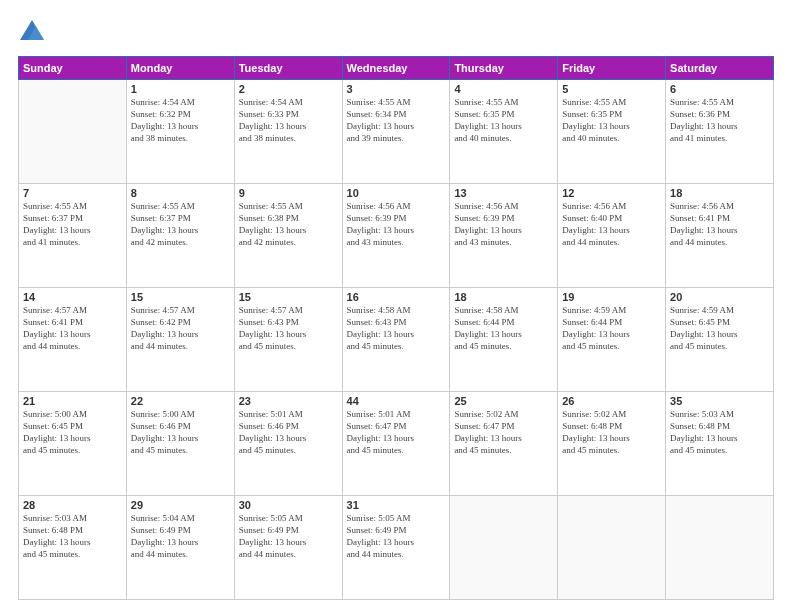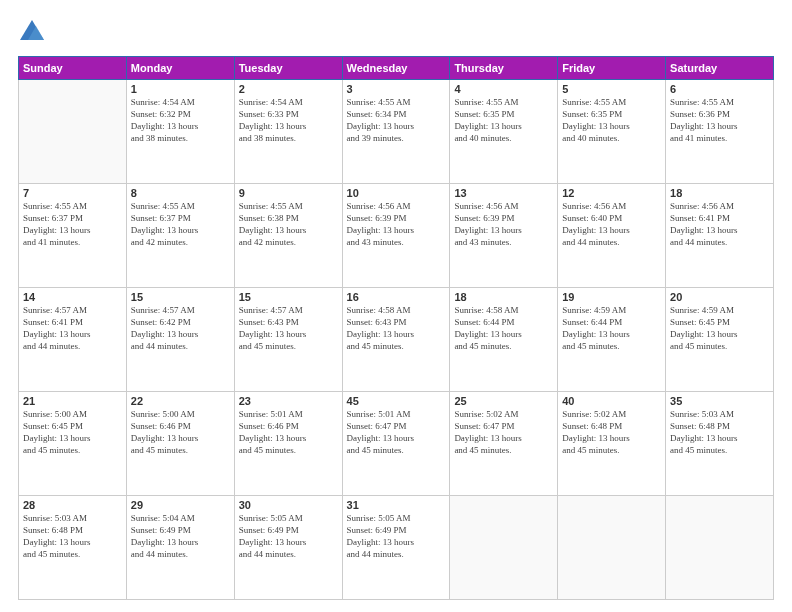--- a/index.html
+++ b/index.html
@@ -229,29 +229,29 @@
           </td>
           <td>
             <span class="day-num">22</span>
             <div class="cell-text">Sunrise: 5:00 AM<br>Sunset: 6:46 PM<br>Daylight: 13 hours<br>and 45 minutes.</div>
           </td>
           <td>
             <span class="day-num">23</span>
             <div class="cell-text">Sunrise: 5:01 AM<br>Sunset: 6:46 PM<br>Daylight: 13 hours<br>and 45 minutes.</div>
           </td>
           <td>
-            <span class="day-num">45</span>
+            <span class="day-num">44</span>
             <div class="cell-text">Sunrise: 5:01 AM<br>Sunset: 6:47 PM<br>Daylight: 13 hours<br>and 45 minutes.</div>
           </td>
           <td>
             <span class="day-num">25</span>
             <div class="cell-text">Sunrise: 5:02 AM<br>Sunset: 6:47 PM<br>Daylight: 13 hours<br>and 45 minutes.</div>
           </td>
           <td>
-            <span class="day-num">40</span>
+            <span class="day-num">26</span>
             <div class="cell-text">Sunrise: 5:02 AM<br>Sunset: 6:48 PM<br>Daylight: 13 hours<br>and 45 minutes.</div>
           </td>
           <td>
             <span class="day-num">35</span>
             <div class="cell-text">Sunrise: 5:03 AM<br>Sunset: 6:48 PM<br>Daylight: 13 hours<br>and 45 minutes.</div>
           </td>
         </tr>
         <tr>
           <td>
             <span class="day-num">28</span>

